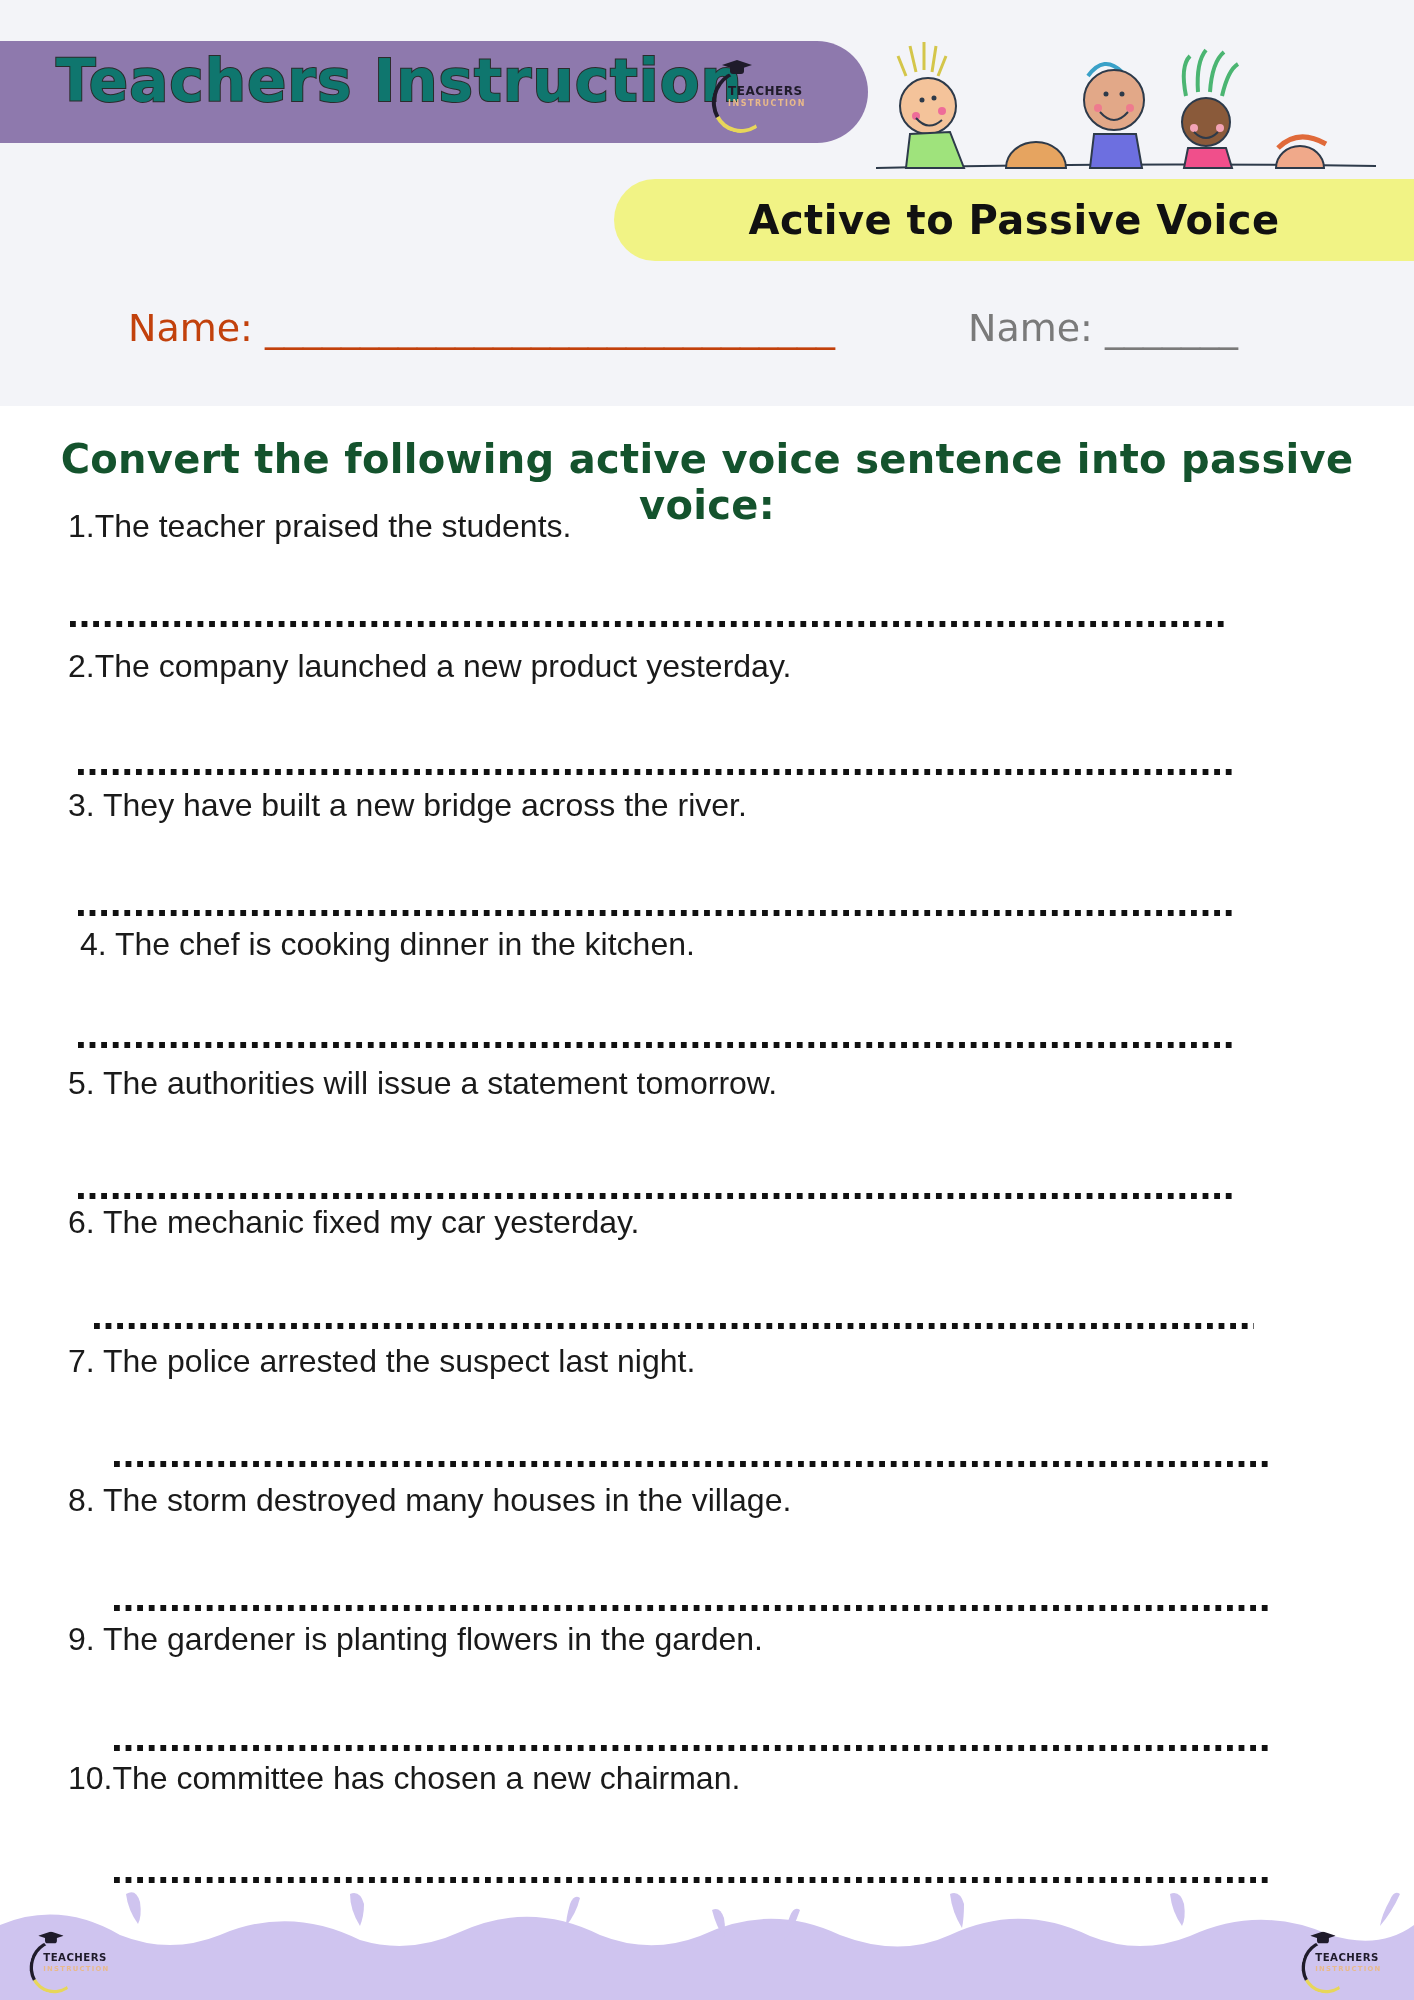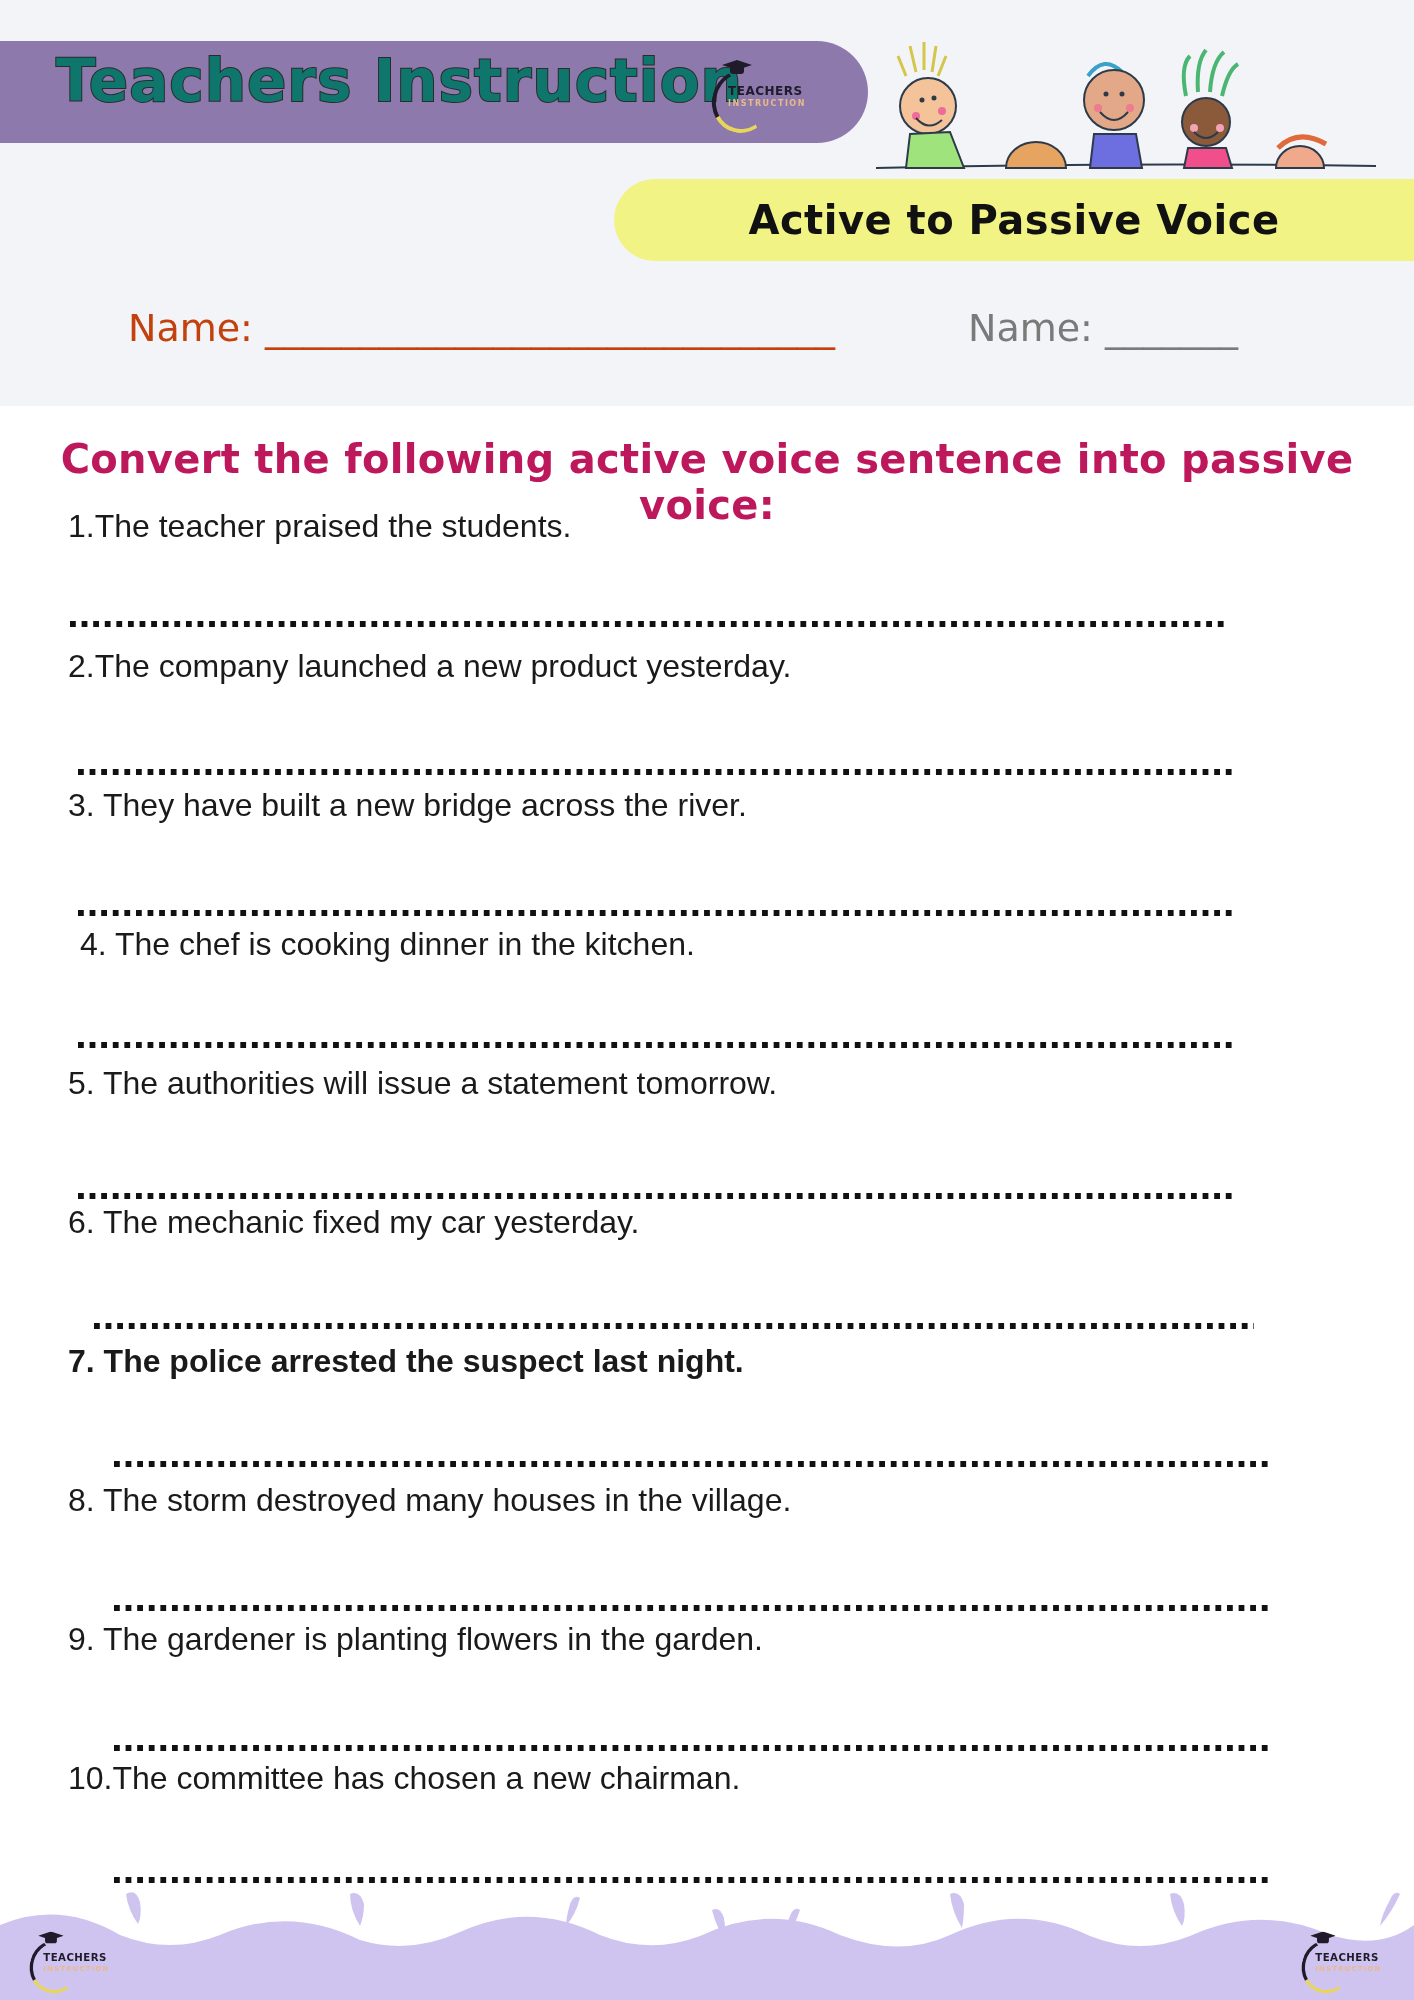--- a/index.html
+++ b/index.html
@@ -73,21 +73,21 @@
     white-space: pre;
   }
   .grade-row {
     position: absolute; left: 968px; top: 306px;
     font-family: "DejaVu Sans", sans-serif; font-size: 38px; color: #7a7a7a;
     white-space: pre;
   }
   .instruction {
     position: absolute; left: 0; top: 436px; width: 1414px; text-align: center;
     font-family: "DejaVu Sans", sans-serif; font-size: 40px; font-weight: bold;
-    color: #be185d; letter-spacing: 0.3px;
+    color: #14532d; letter-spacing: 0.3px;
   }
   .sentence {
     position: absolute; left: 68px;
     font-family: "Liberation Sans", sans-serif; font-size: 32px; color: #1a1a1a;
     white-space: nowrap;
   }
   .answer-line {
     position: absolute; height: 6px;
     background-image: linear-gradient(to right, #111 0, #111 6px, transparent 6px, transparent 100%);
     background-size: 11.6px 6px; background-repeat: repeat-x;
@@ -176,21 +176,21 @@
 
 <div class="sentence" style="top:926px;margin-left:12px;">4. The chef is cooking dinner in the kitchen.</div>
 <div class="answer-line" style="top:1042px; left:78px; width:1158px;"></div>
 
 <div class="sentence" style="top:1065px;">5. The authorities will issue a statement tomorrow.</div>
 <div class="answer-line" style="top:1193px; left:78px; width:1158px;"></div>
 
 <div class="sentence" style="top:1204px;">6. The mechanic fixed my car yesterday.</div>
 <div class="answer-line" style="top:1323px; left:94px; width:1160px;"></div>
 
-<div class="sentence" style="top:1343px;font-weight:bold;">7. The police arrested the suspect last night.</div>
+<div class="sentence" style="top:1343px;">7. The police arrested the suspect last night.</div>
 <div class="answer-line" style="top:1461px; left:114px; width:1158px;"></div>
 
 <div class="sentence" style="top:1482px;">8. The storm destroyed many houses in the village.</div>
 <div class="answer-line" style="top:1605px; left:114px; width:1158px;"></div>
 
 <div class="sentence" style="top:1621px;">9. The gardener is planting flowers in the garden.</div>
 <div class="answer-line" style="top:1745px; left:114px; width:1158px;"></div>
 
 <div class="sentence" style="top:1760px;">10.The committee has chosen a new chairman.</div>
 <div class="answer-line" style="top:1877px; left:114px; width:1158px;"></div>

